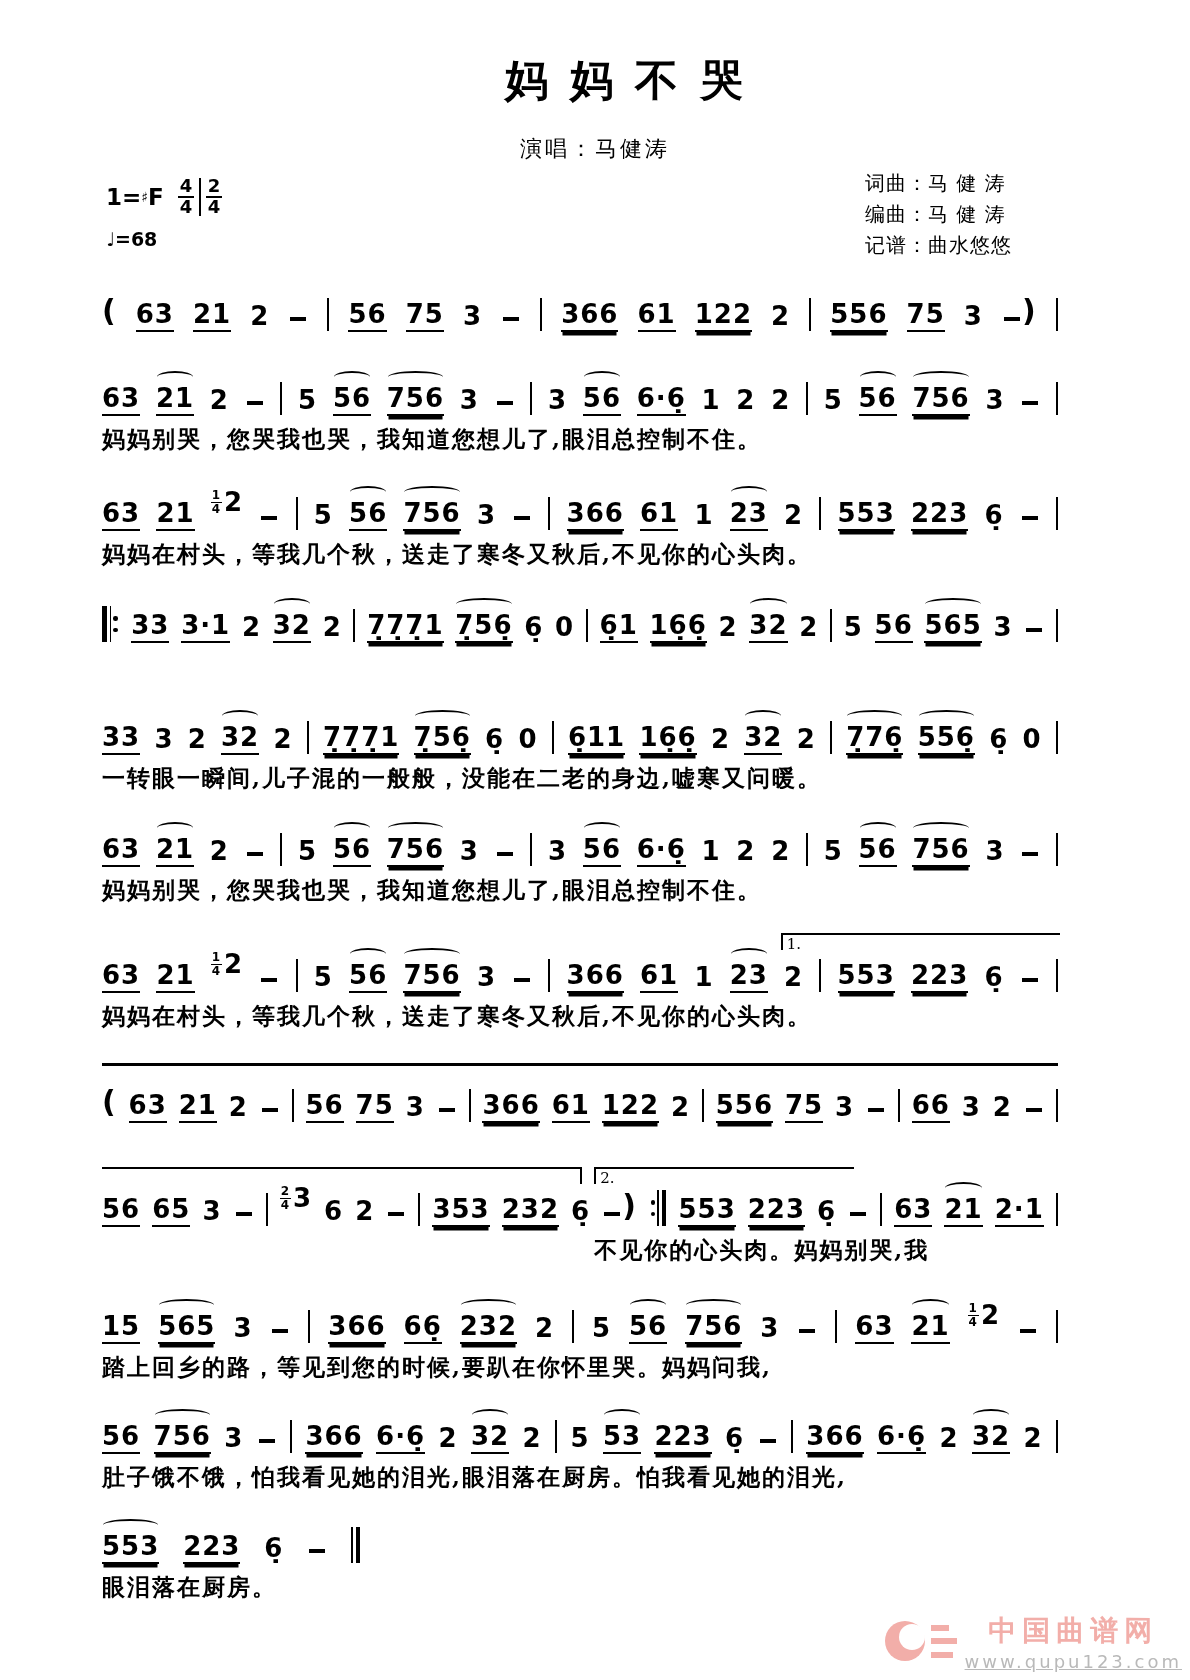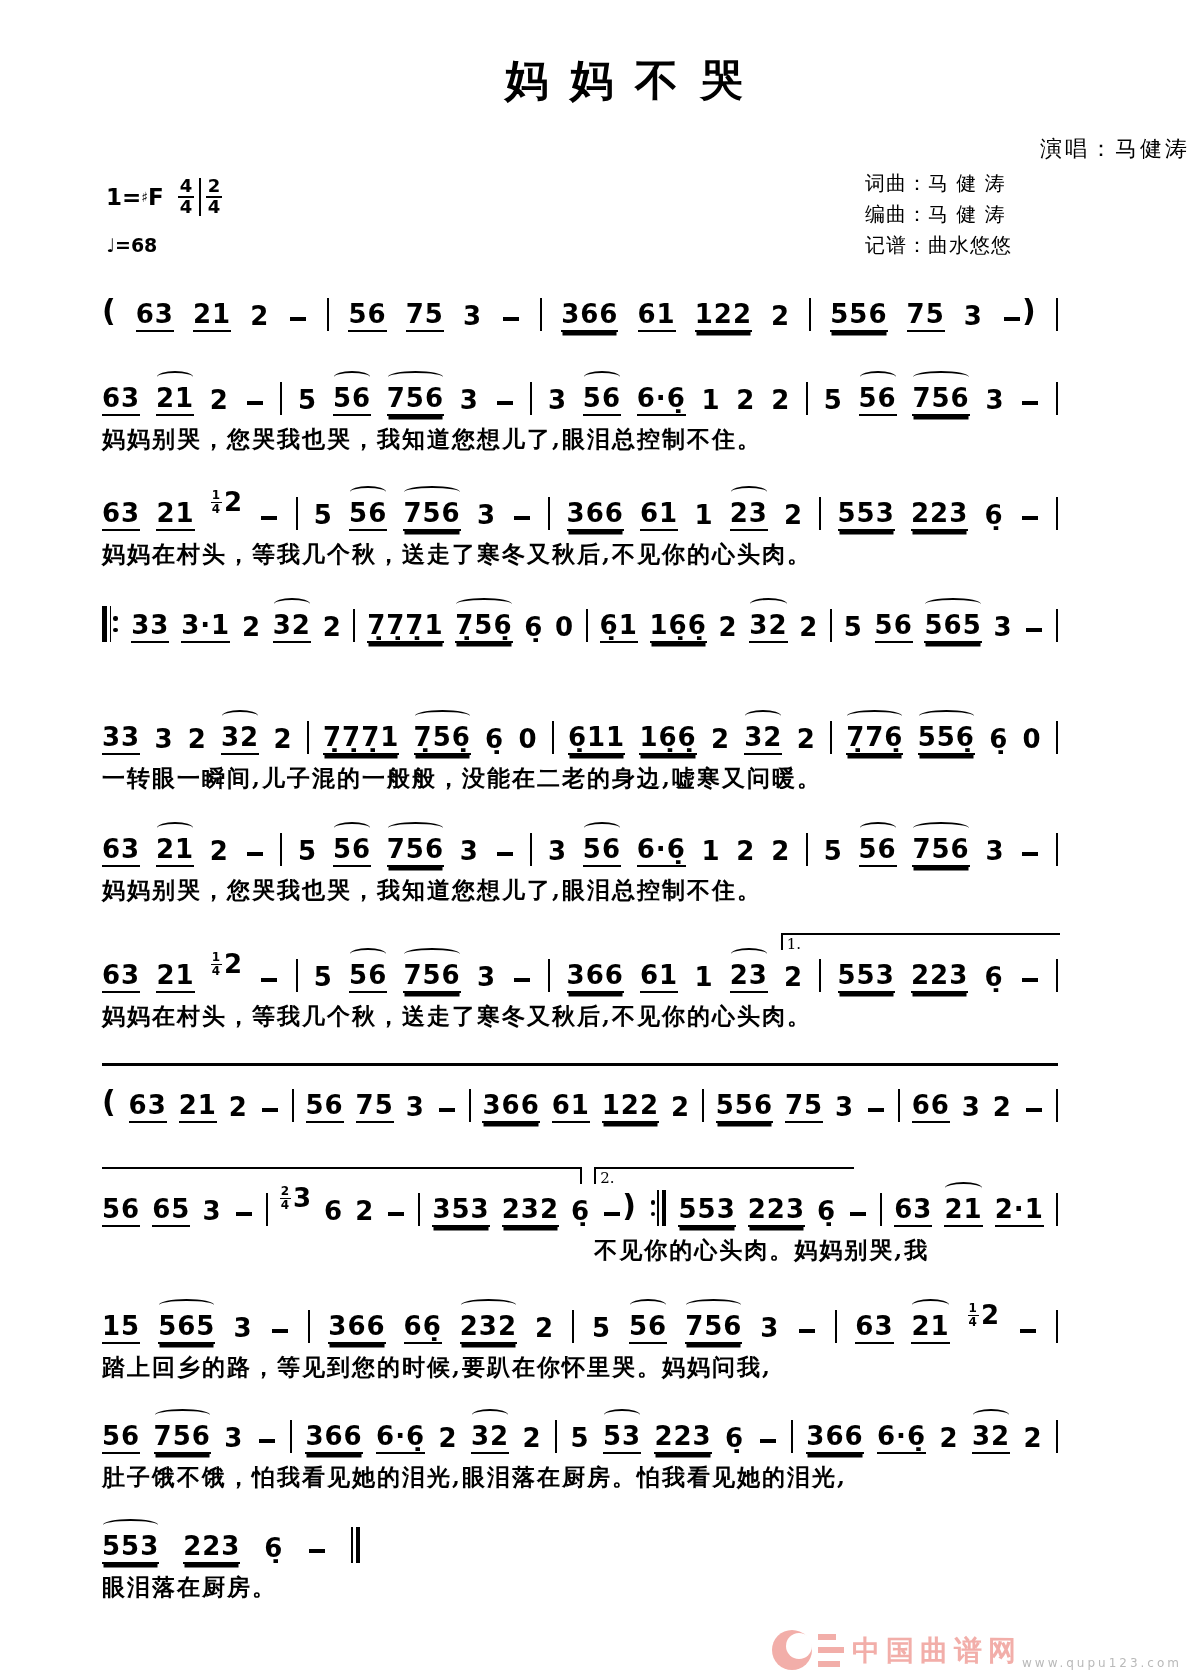--- a/index.html
+++ b/index.html
@@ -1,29 +1,29 @@
 <!DOCTYPE html>
 <html><head>
 <meta charset="utf-8">
 <style>
   html,body{margin:0;padding:0;background:#fff;}
   .page{position:relative;width:1190px;height:1680px;background:#fff;overflow:hidden;
         font-family:"DejaVu Sans",sans-serif;color:#000;}
   .title{position:absolute;top:52px;left:0;width:100%;text-align:center;
          font-family:"DejaVu Serif",serif;font-weight:bold;font-size:43px;letter-spacing:22px;padding-left:40px;}
-  .subtitle{position:absolute;top:134px;left:0;width:100%;text-align:right;
+  .subtitle{position:absolute;top:134px;left:0;width:100%;text-align:center;
             font-family:"DejaVu Serif",serif;font-size:22px;letter-spacing:3px;}
   .meta{position:absolute;top:176px;left:106px;}
   .keyrow{display:flex;align-items:center;font-size:23px;font-weight:bold;height:42px;}
   .keyrow sup{font-size:14px;vertical-align:super;}
   .frac{display:inline-flex;flex-direction:column;align-items:center;line-height:1.05;
         font-size:18px;font-weight:bold;margin:0 4px;}
   .frac .fn{border-bottom:2px solid #000;padding:0 2px;}
   .fsep{width:1.5px;height:38px;background:#000;margin:0 1px;}
-  .tempo{margin-top:16px;font-size:19px;font-weight:bold;}
+  .tempo{margin-top:10px;font-size:19px;font-weight:bold;}
   .credits{position:absolute;top:168px;right:178px;text-align:left;
            font-family:"DejaVu Serif",serif;font-size:20px;line-height:1.55;letter-spacing:1px;}
   .score{position:absolute;top:290px;left:102px;width:956px;}
   .system{position:relative;height:112px;}
   .system:nth-child(1){height:84px;}
   .system:nth-child(2){height:115px;}
   .system:nth-child(6){height:126px;}
   .system:nth-child(7){height:130px;}
   .system:nth-child(8){height:104px;}
   .system:nth-child(9){height:117px;}
@@ -61,23 +61,23 @@
   .wm{position:absolute;right:8px;bottom:8px;display:flex;align-items:center;}
   .wm-logo{position:relative;width:42px;height:42px;margin-right:4px;}
   .wm-circle{position:absolute;left:0;top:0;width:40px;height:40px;border-radius:50%;}
   .wm-circle::after{content:'';position:absolute;left:14px;top:3px;width:26px;height:26px;
           border-radius:50%;background:#fff;}
   .wm-bars{position:relative;width:26px;height:40px;margin-right:8px;}
   .wm-bars i{position:absolute;left:0;height:6px;width:100%;}
   .wm-bars i:nth-child(1){top:3px;width:70%;}
   .wm-bars i:nth-child(2){top:16px;}
   .wm-bars i:nth-child(3){top:30px;width:85%;}
-  .wm-col{display:flex;flex-direction:row;align-items:flex-end;}
+  .wm-col{display:flex;flex-direction:column;align-items:center;}
   .wm-name{font-family:"DejaVu Serif",serif;font-size:28px;font-weight:bold;letter-spacing:6px;}
-  .wm-url{font-size:12px;letter-spacing:3px;margin-top:1px;}
+  .wm-url{font-size:18px;letter-spacing:3px;margin-top:1px;text-decoration:underline;}
 </style>
 </head>
 <body>
 
 <div class="page">
   <div class="title">妈妈不哭</div>
   <div class="subtitle">演唱：马健涛</div>
 
   <div class="meta">
     <div class="keyrow">

